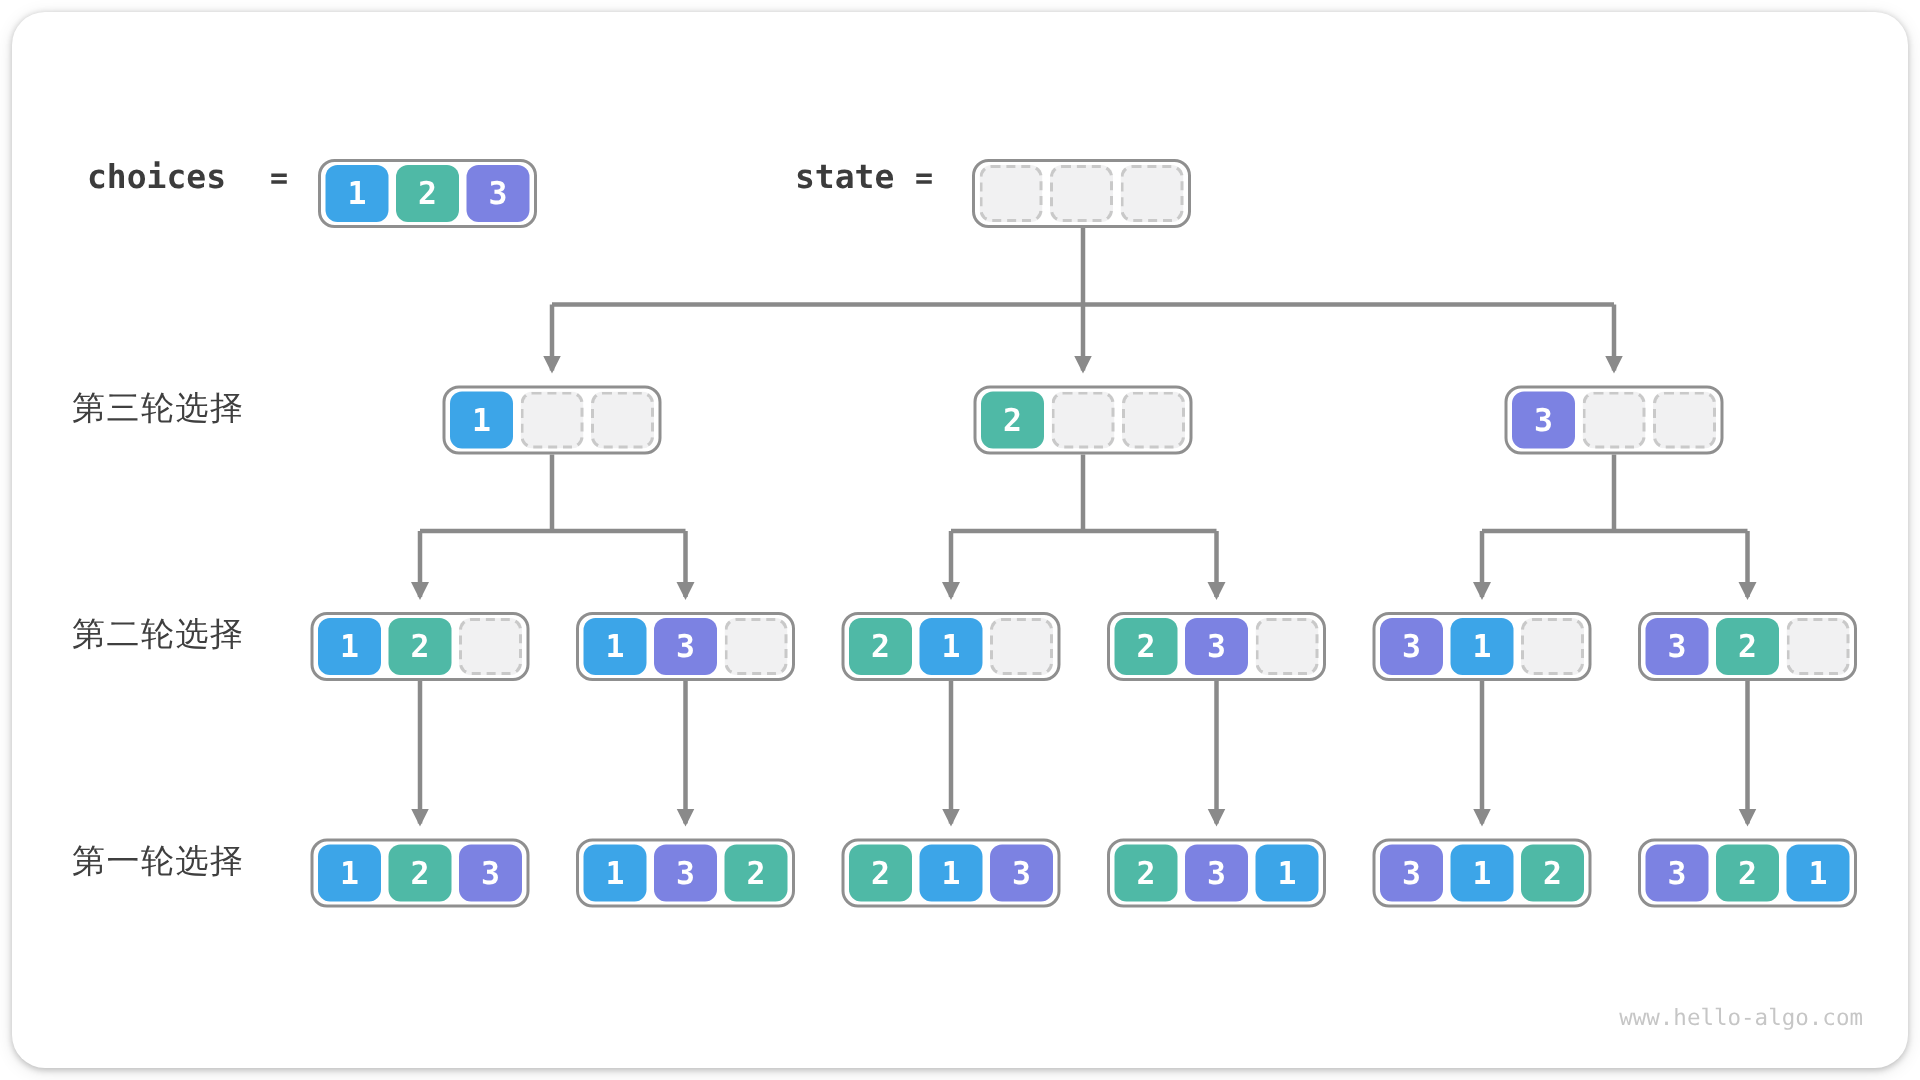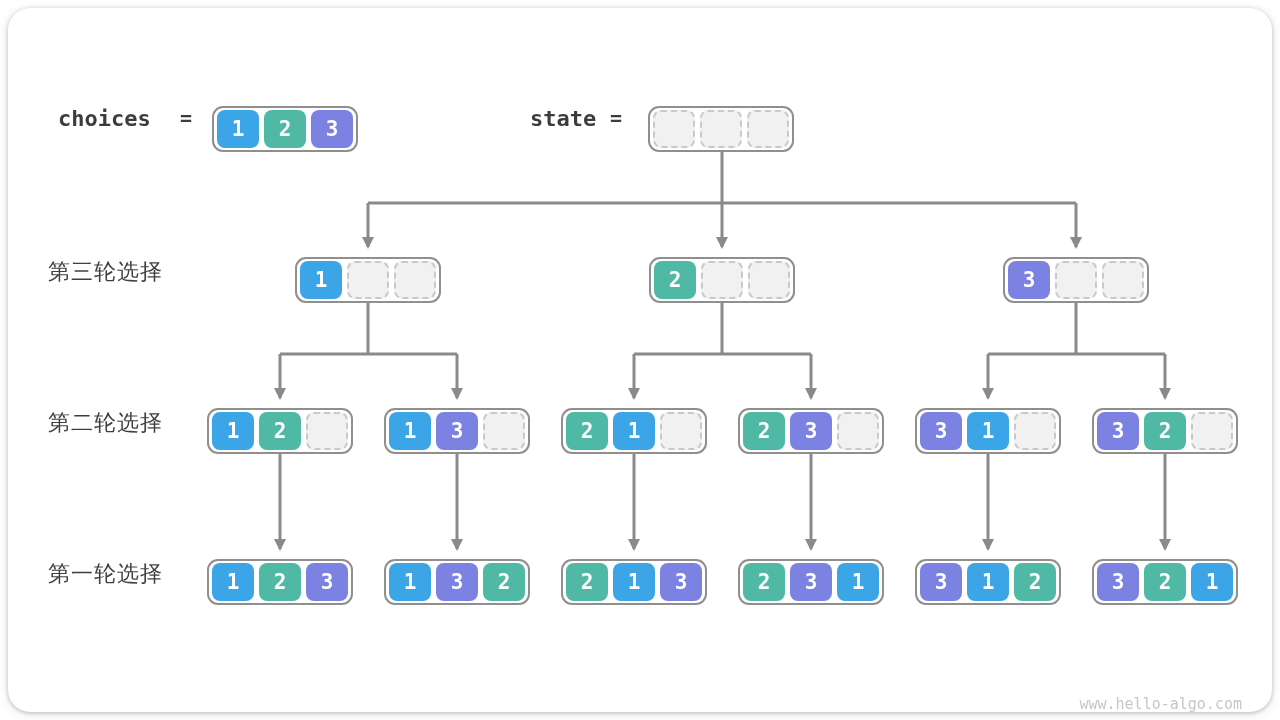--- a/index.html
+++ b/index.html
@@ -35,21 +35,21 @@
   }
   .cell.v1 { background:var(--blue,#3ca5e8); }
   .cell.v2 { background:var(--teal,#4fb9a6); }
   .cell.v3 { background:var(--purple,#7c82e2); }
   .cell.empty { background:var(--empty_fill,#f1f1f2); border:2px dashed var(--empty_border,#c9c9c9); }
 
   svg.edges { position:absolute; left:0; top:0; pointer-events:none; }
   .edge-line { stroke:var(--edge,#8a8a8a); stroke-width:3; fill:none; }
 
   .watermark {
-    position:absolute; top:678px; right:38px;
+    position:absolute; top:652px; right:38px;
     font:400 15px "DejaVu Sans Mono", monospace; color:#c6c6c6;text-align:center;
   }
 </style>
 </head>
 <body>
 
 <div class="card"></div>
 
 <div class="stage">
 

